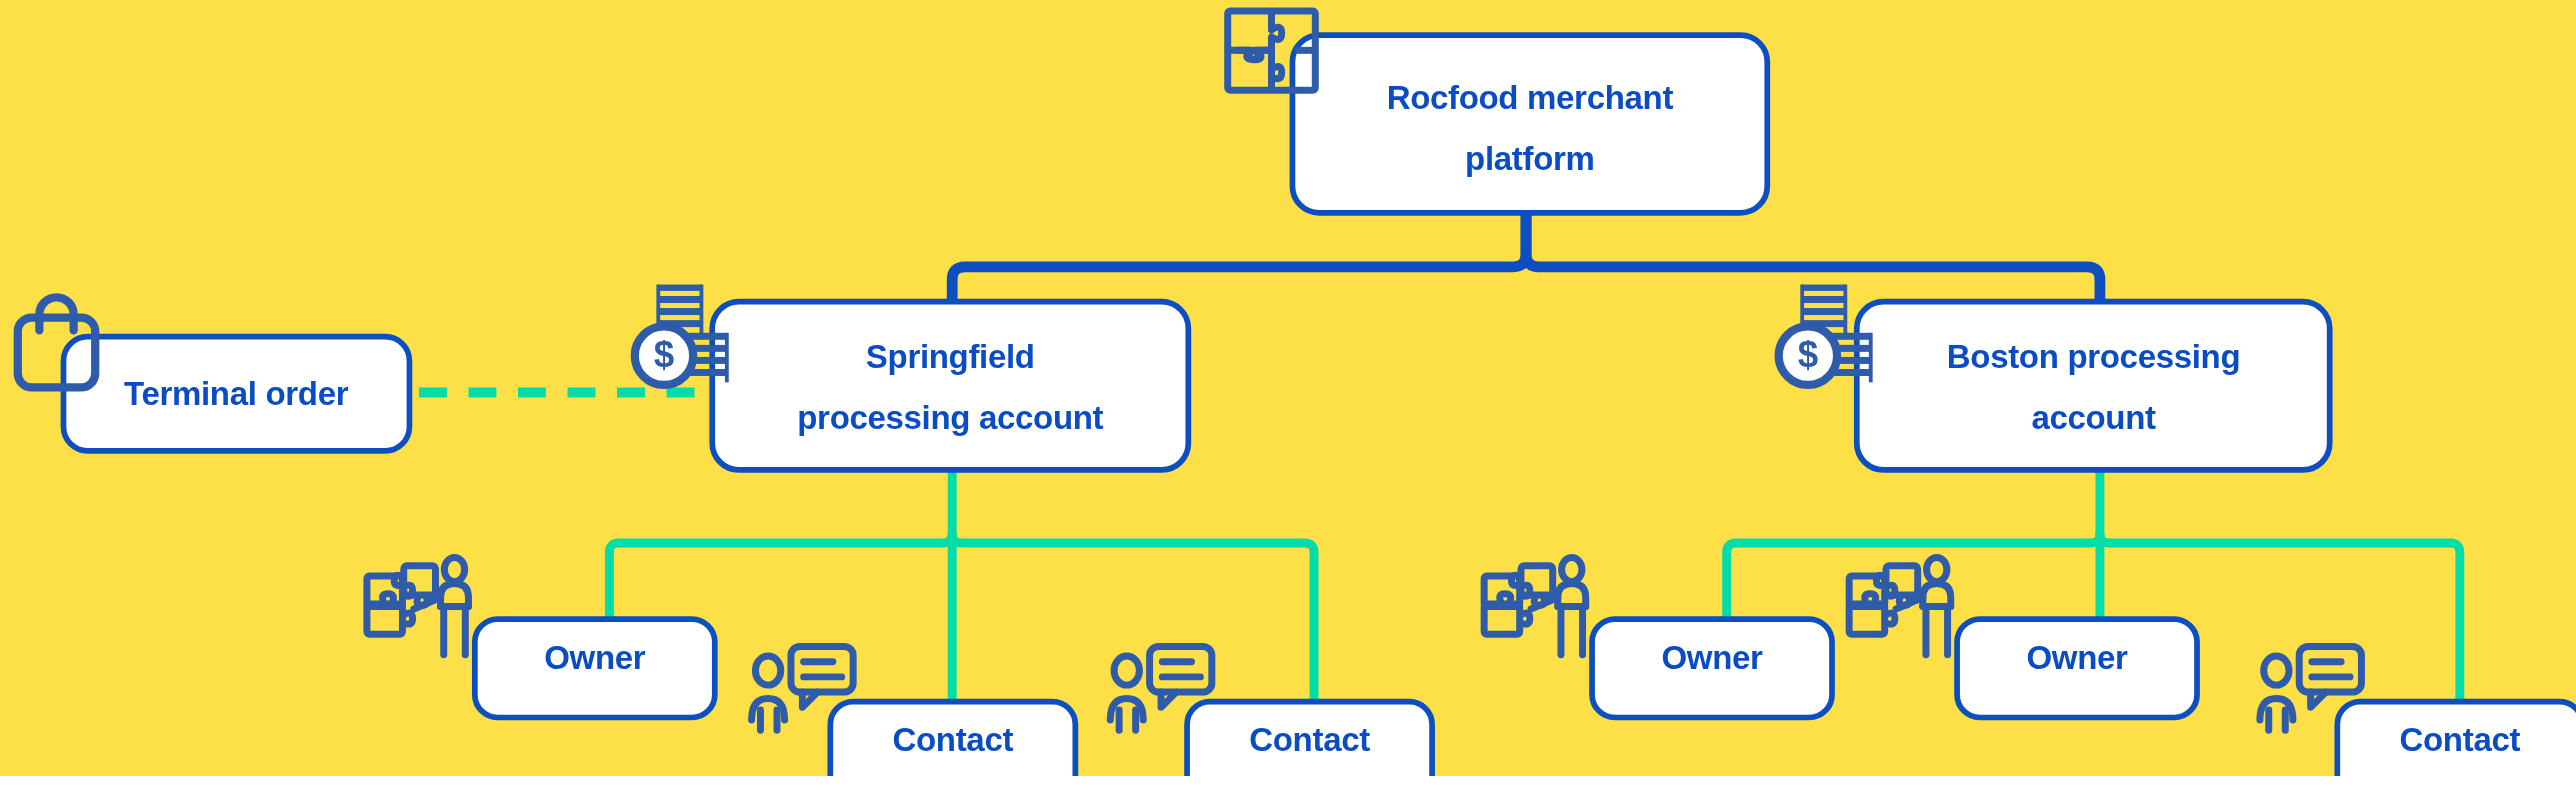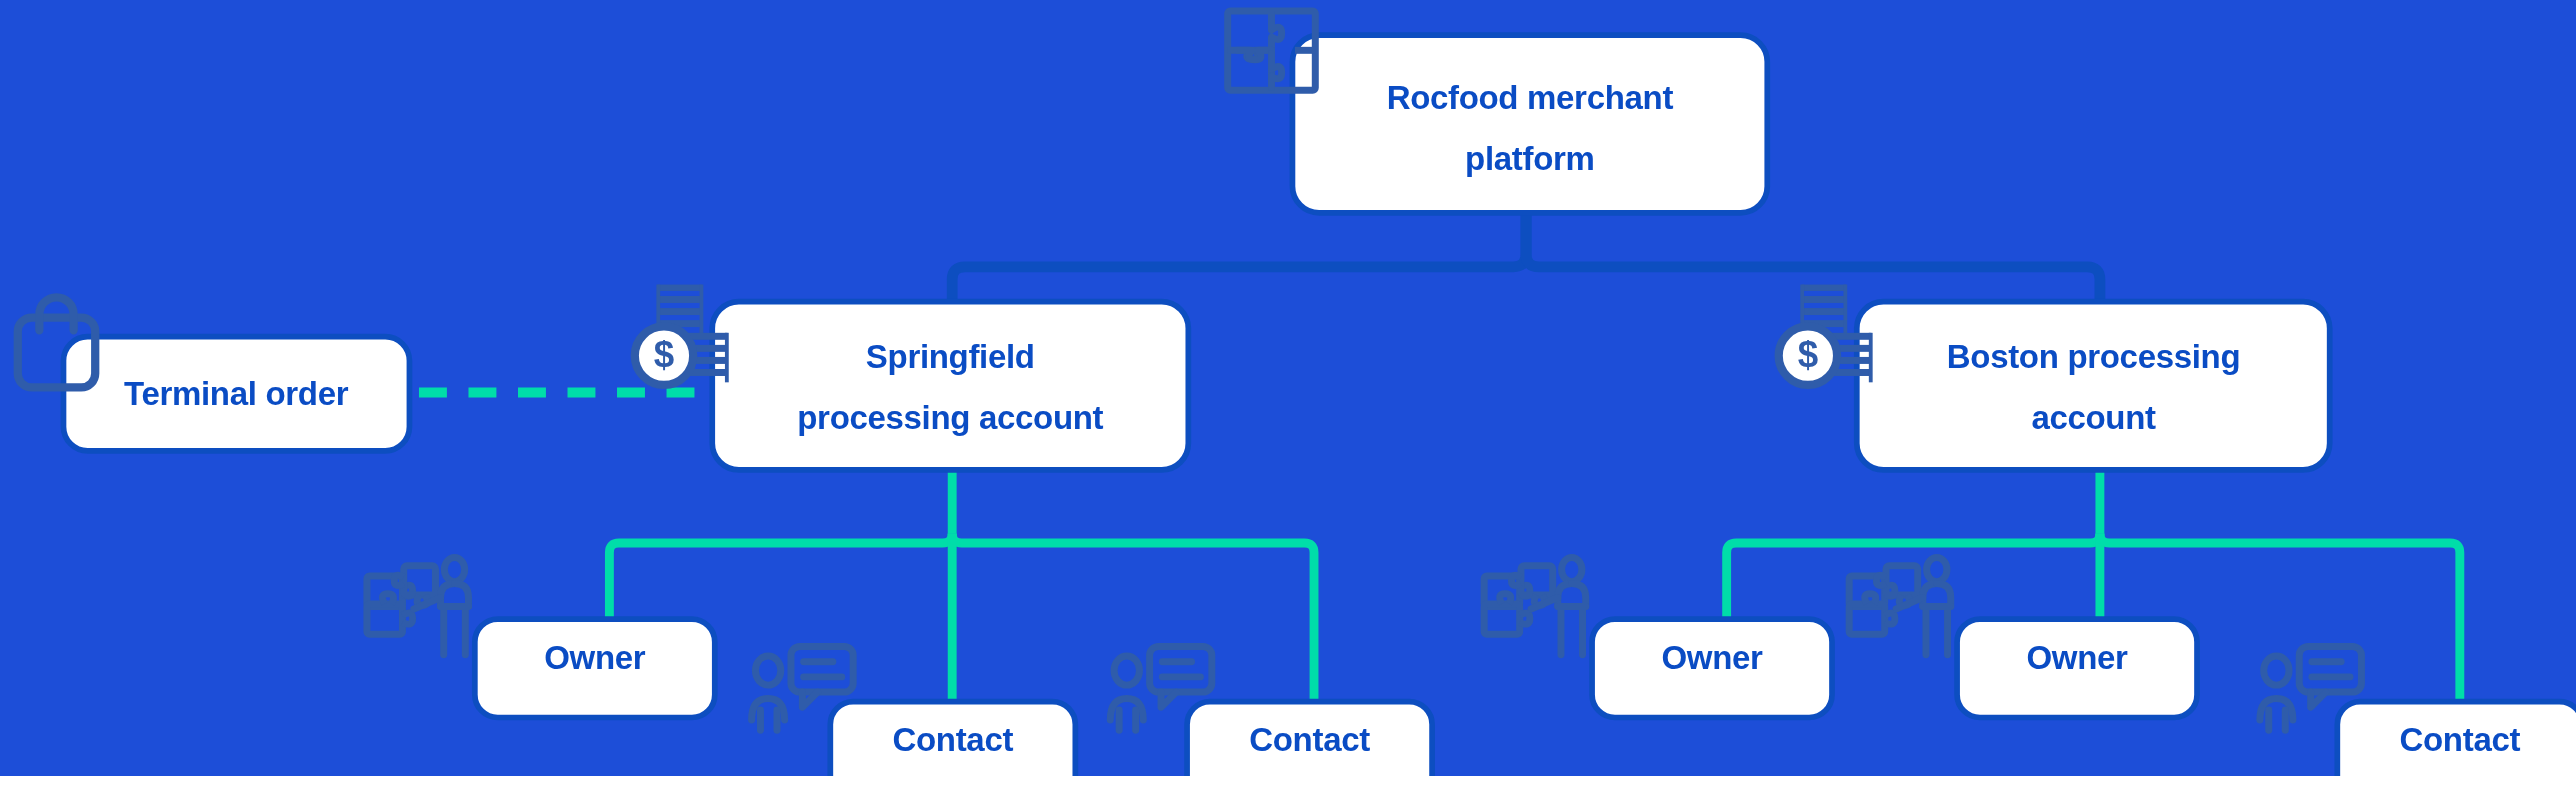--- a/index.html
+++ b/index.html
@@ -8,21 +8,21 @@
     padding: 0;
     background: #ffffff;
   }
   body {
     font-family: "Liberation Sans", sans-serif;
   }
   #diagram-root {
     position: relative;
     width: 2576px;
     height: 776px;
-    background: #1d4ed8;
+    background: #fde047;
     overflow: hidden;
   }
   #diagram-svg {
     position: absolute;
     left: 0;
     top: 0;
     width: 2576px;
     height: 811px;
     display: block;
   }

